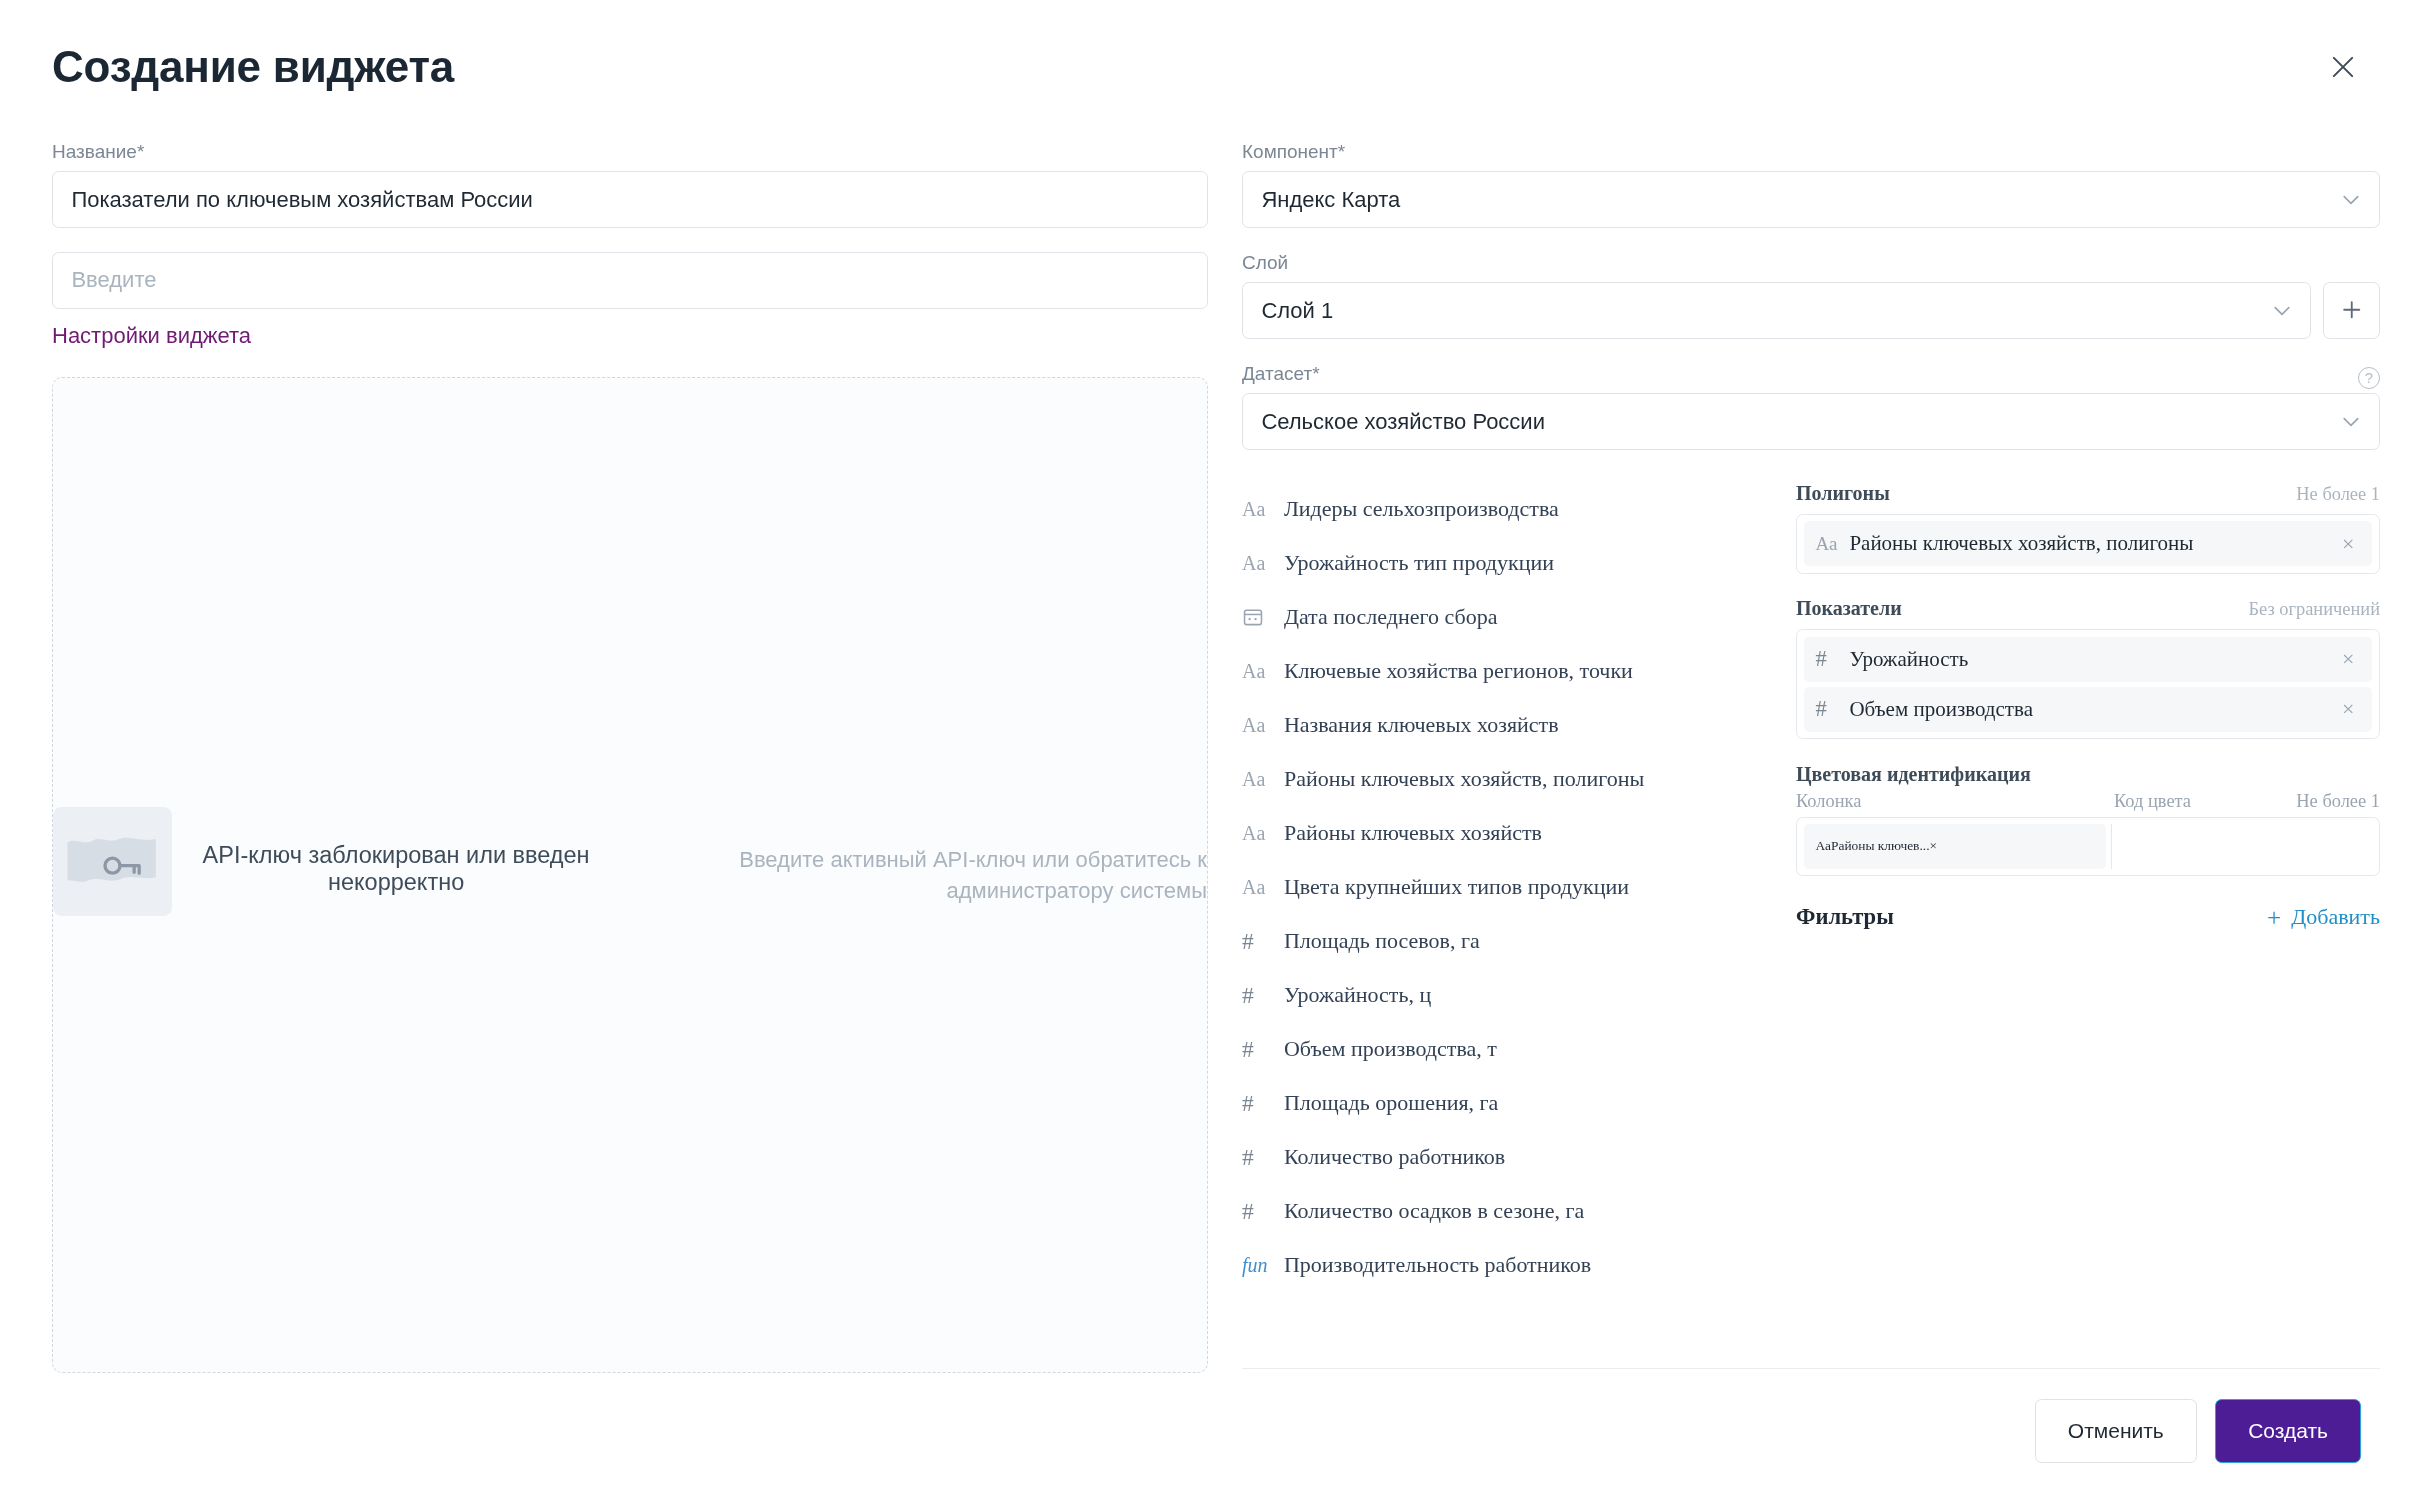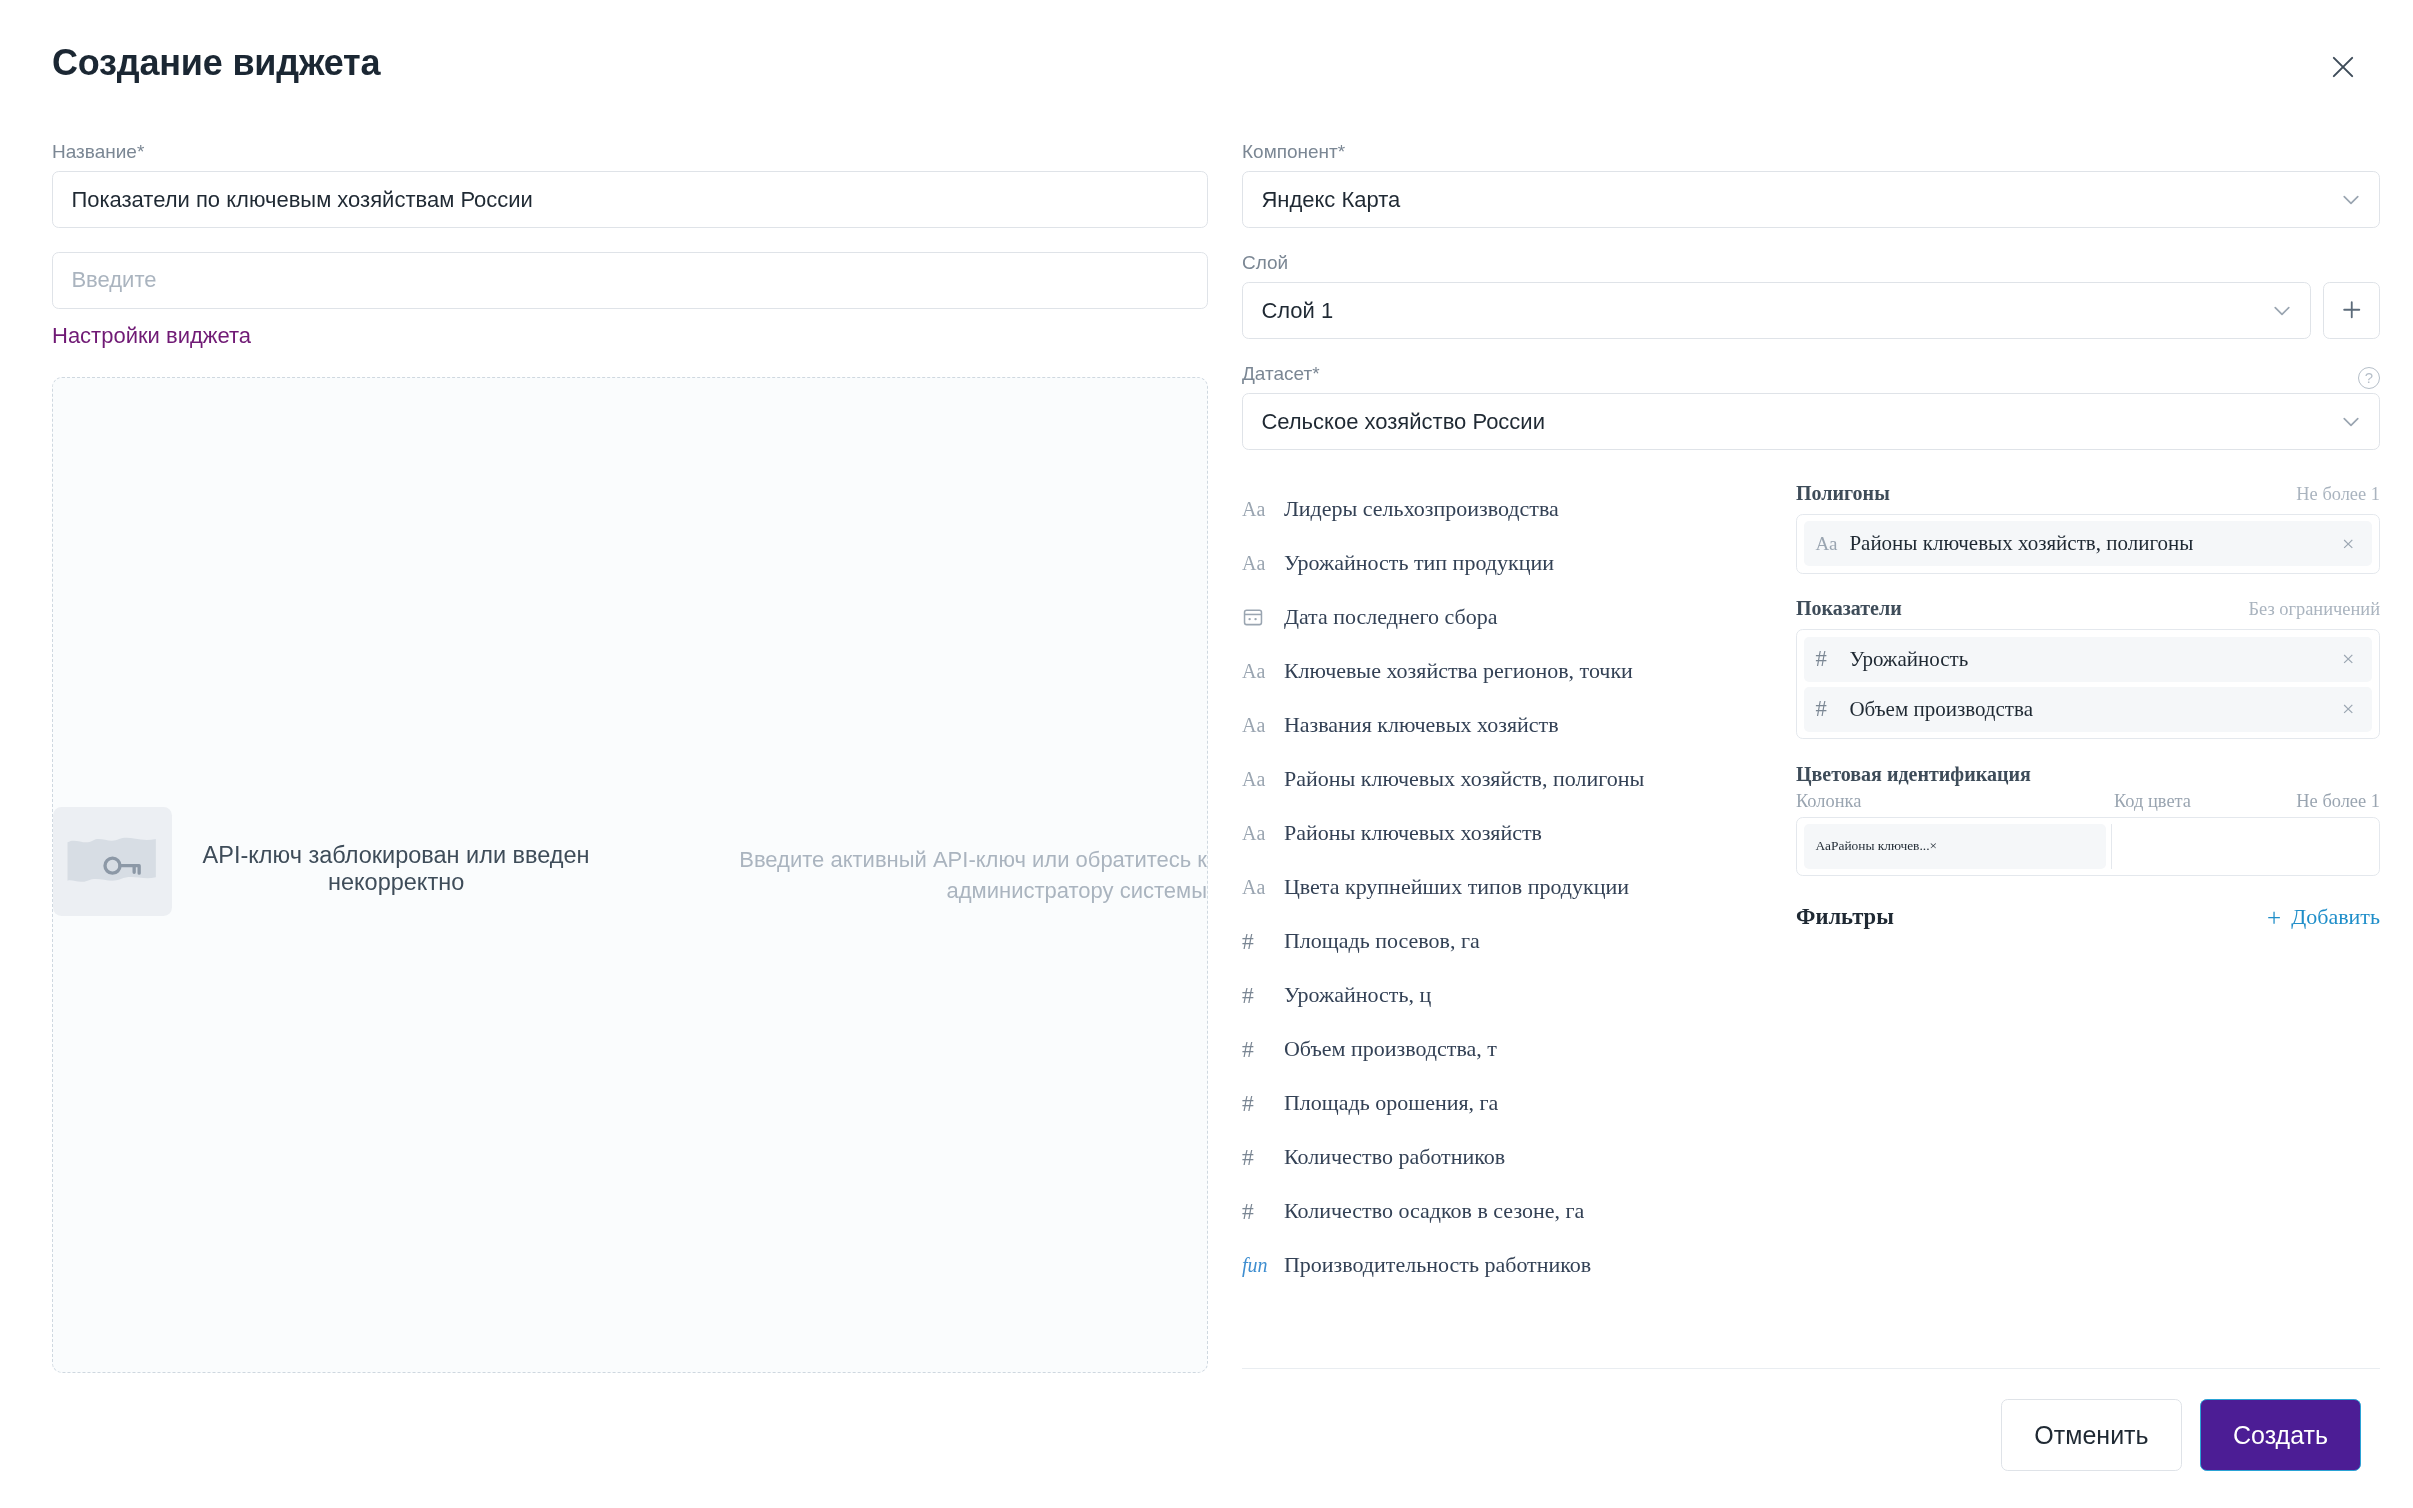--- a/index.html
+++ b/index.html
@@ -19,21 +19,21 @@
   }
 
   
   .dialog-header {
     position: absolute;
     left: 52px; top: 42px;
     width: 2310px;
     height: 50px;
   }
   .dialog-title {
-    font-size: 36px;
+    font-size: 44px;
     font-weight: bold;
     color: #1b2733;
     letter-spacing: -0.2px;
     margin: 0;
   }
   .close-btn {
     position: absolute;
     right: 0; top: 5px;
     width: 39px; height: 39px;
     cursor: pointer;
@@ -315,23 +315,23 @@
     height: 0.8px;
     background: #e9edf1;
   }
   .footer {
     position: absolute;
     right: 52px; top: 1399px;
     display: flex;
     gap: 18.4px;
   }
   .btn {
-    height: 72px;
+    height: 64px;
     border-radius: 6.7px;
-    font-size: 25px;
+    font-size: 21px;
     display: flex;
     align-items: center;
     justify-content: center;
     cursor: pointer;
     padding: 0 32px;
     font-family: "Liberation Sans", sans-serif;
   }
   .btn-secondary {
     background: #fff;
     border: 0.8px solid #dfe3e8;

